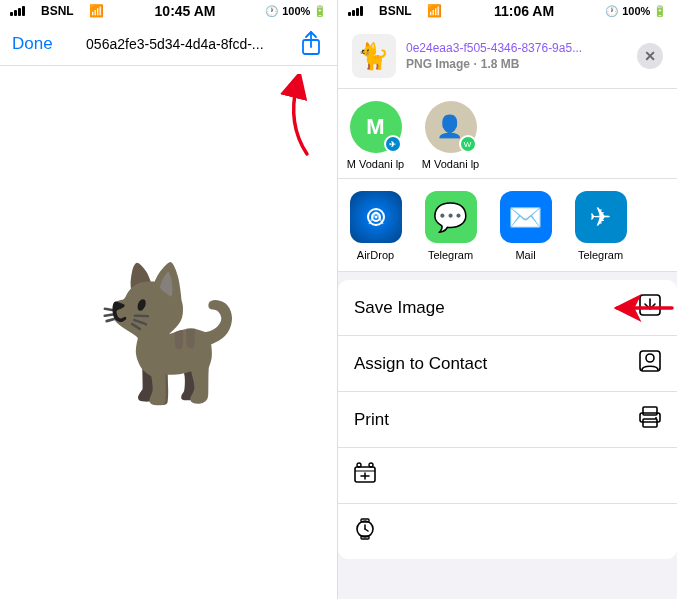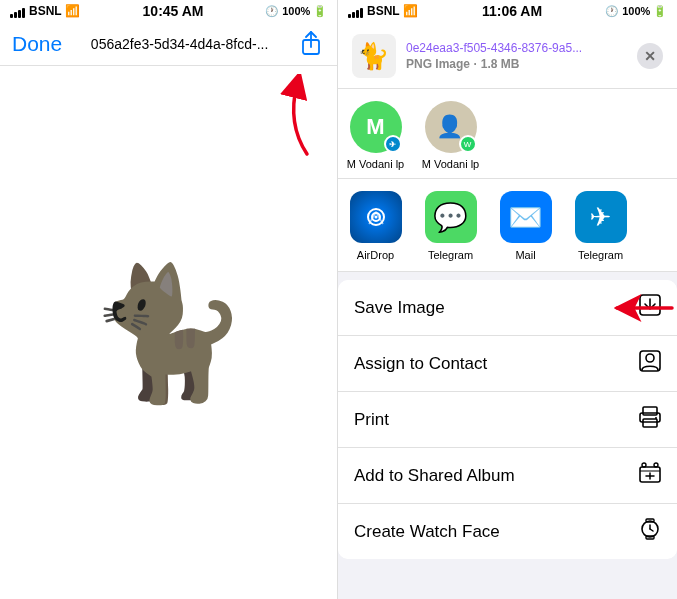--- a/index.html
+++ b/index.html
@@ -26,22 +26,22 @@
       display: flex;
       justify-content: space-between;
       align-items: center;
       padding: 4px 10px;
       height: 22px;
       font-size: 12px;
       font-weight: 600;
     }
     .status-left-info {
       display: flex;
-      align-items: flex-end;
-      gap: 4px;
+      align-items: flex-start;
+      gap: 16px;
       font-size: 12px;
       font-weight: 700;
     }
     .signal-bars {
       display: flex;
       align-items: flex-end;
       gap: 1px;
       height: 12px;
     }
     .signal-bar {
@@ -52,21 +52,21 @@
     .nav-bar-left {
       display: flex;
       align-items: center;
       justify-content: space-between;
       padding: 6px 12px;
       border-bottom: 1px solid #e0e0e0;
       height: 44px;
     }
     .done-btn {
       color: #007AFF;
-      font-size: 21px;
+      font-size: 17px;
       font-weight: 400;
       cursor: pointer;
     }
     .file-title-left {
       font-size: 14px;
       color: #000;
       font-weight: 500;
       flex: 1;
       text-align: center;
       overflow: hidden;
@@ -483,35 +483,33 @@
             <svg width="22" height="22" viewBox="0 0 22 22" fill="none">
               <rect x="4" y="1" width="14" height="8" rx="1" stroke="#000" stroke-width="1.6" fill="none"></rect>
               <rect x="4" y="13" width="14" height="8" rx="1" stroke="#000" stroke-width="1.6" fill="none"></rect>
               <rect x="1" y="7" width="20" height="9" rx="2" stroke="#000" stroke-width="1.6" fill="none"></rect>
               <circle cx="17" cy="12" r="1" fill="#000"></circle>
             </svg>
           </span>
         </div>
 
         <div class="action-item">
-          <span class="action-label">Add to Shared Album</span>
           <span class="action-icon">
             <svg width="22" height="22" viewBox="0 0 22 22" fill="none">
               <rect x="1" y="5" width="20" height="15" rx="2" stroke="#000" stroke-width="1.6" fill="none"></rect>
               <path d="M1,9 L21,9" stroke="#000" stroke-width="1.2"></path>
               <circle cx="5" cy="3" r="2" stroke="#000" stroke-width="1.4" fill="none"></circle>
               <circle cx="17" cy="3" r="2" stroke="#000" stroke-width="1.4" fill="none"></circle>
               <line x1="7" y1="14" x2="15" y2="14" stroke="#000" stroke-width="1.5" stroke-linecap="round"></line>
               <line x1="11" y1="11" x2="11" y2="17" stroke="#000" stroke-width="1.5" stroke-linecap="round"></line>
             </svg>
           </span>
         </div>
 
         <div class="action-item">
-          <span class="action-label">Create Watch Face</span>
           <span class="action-icon">
             <svg width="22" height="22" viewBox="0 0 22 22" fill="none">
               <rect x="7" y="1" width="8" height="3" rx="1" stroke="#000" stroke-width="1.4" fill="none"></rect>
               <rect x="7" y="18" width="8" height="3" rx="1" stroke="#000" stroke-width="1.4" fill="none"></rect>
               <circle cx="11" cy="11" r="8" stroke="#000" stroke-width="1.6" fill="none"></circle>
               <line x1="11" y1="7" x2="11" y2="11" stroke="#000" stroke-width="1.5" stroke-linecap="round"></line>
               <line x1="11" y1="11" x2="14" y2="13" stroke="#000" stroke-width="1.5" stroke-linecap="round"></line>
             </svg>
           </span>
         </div>

